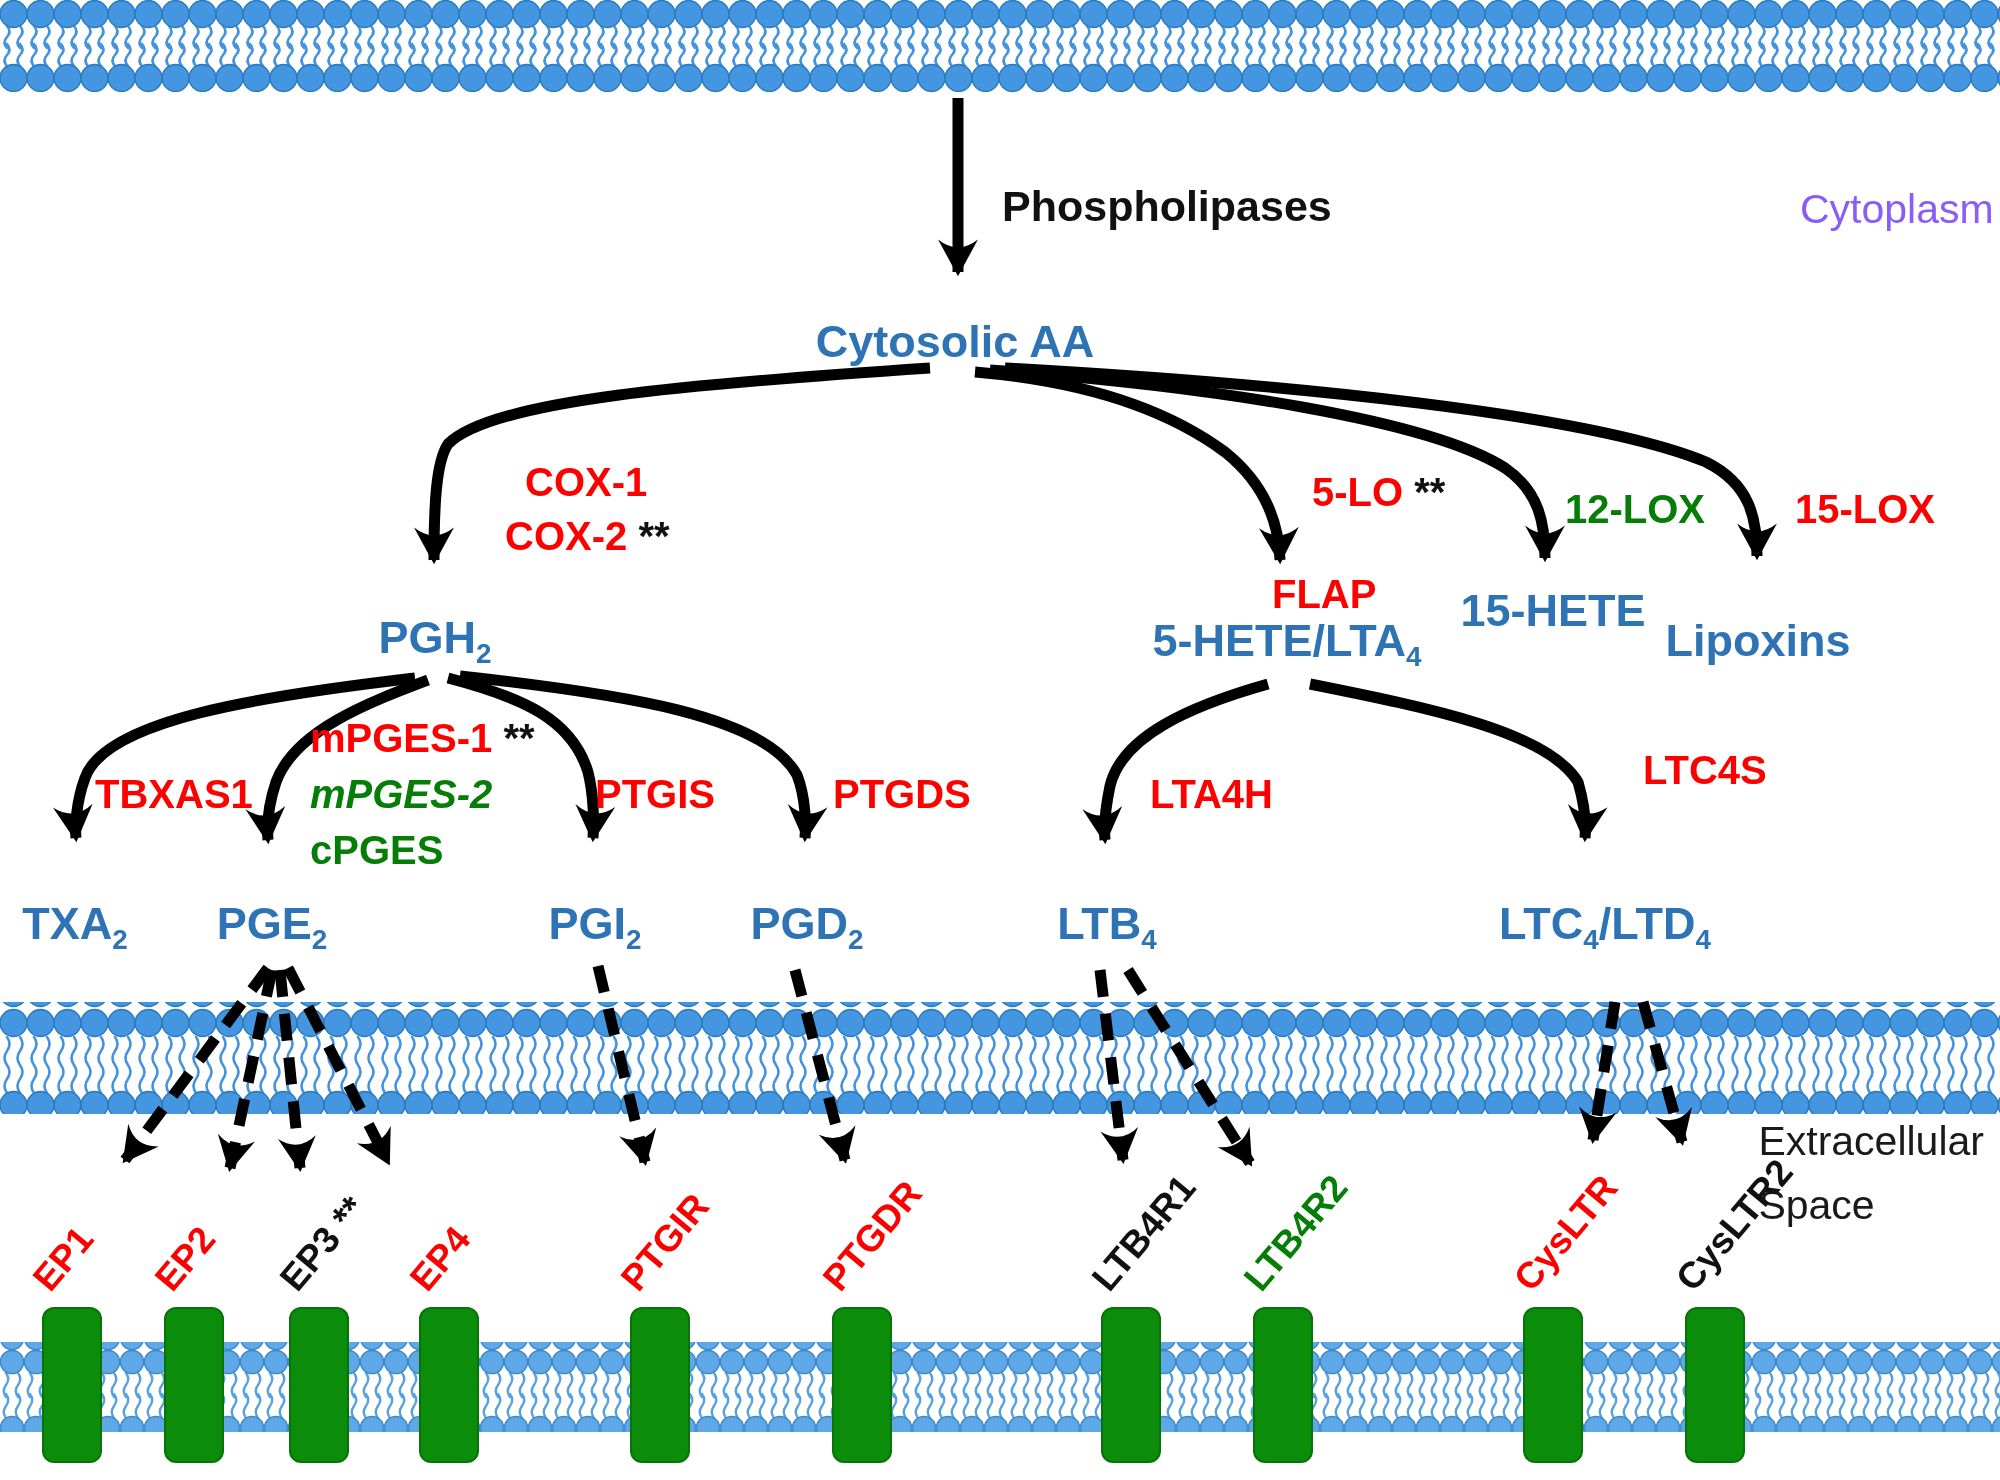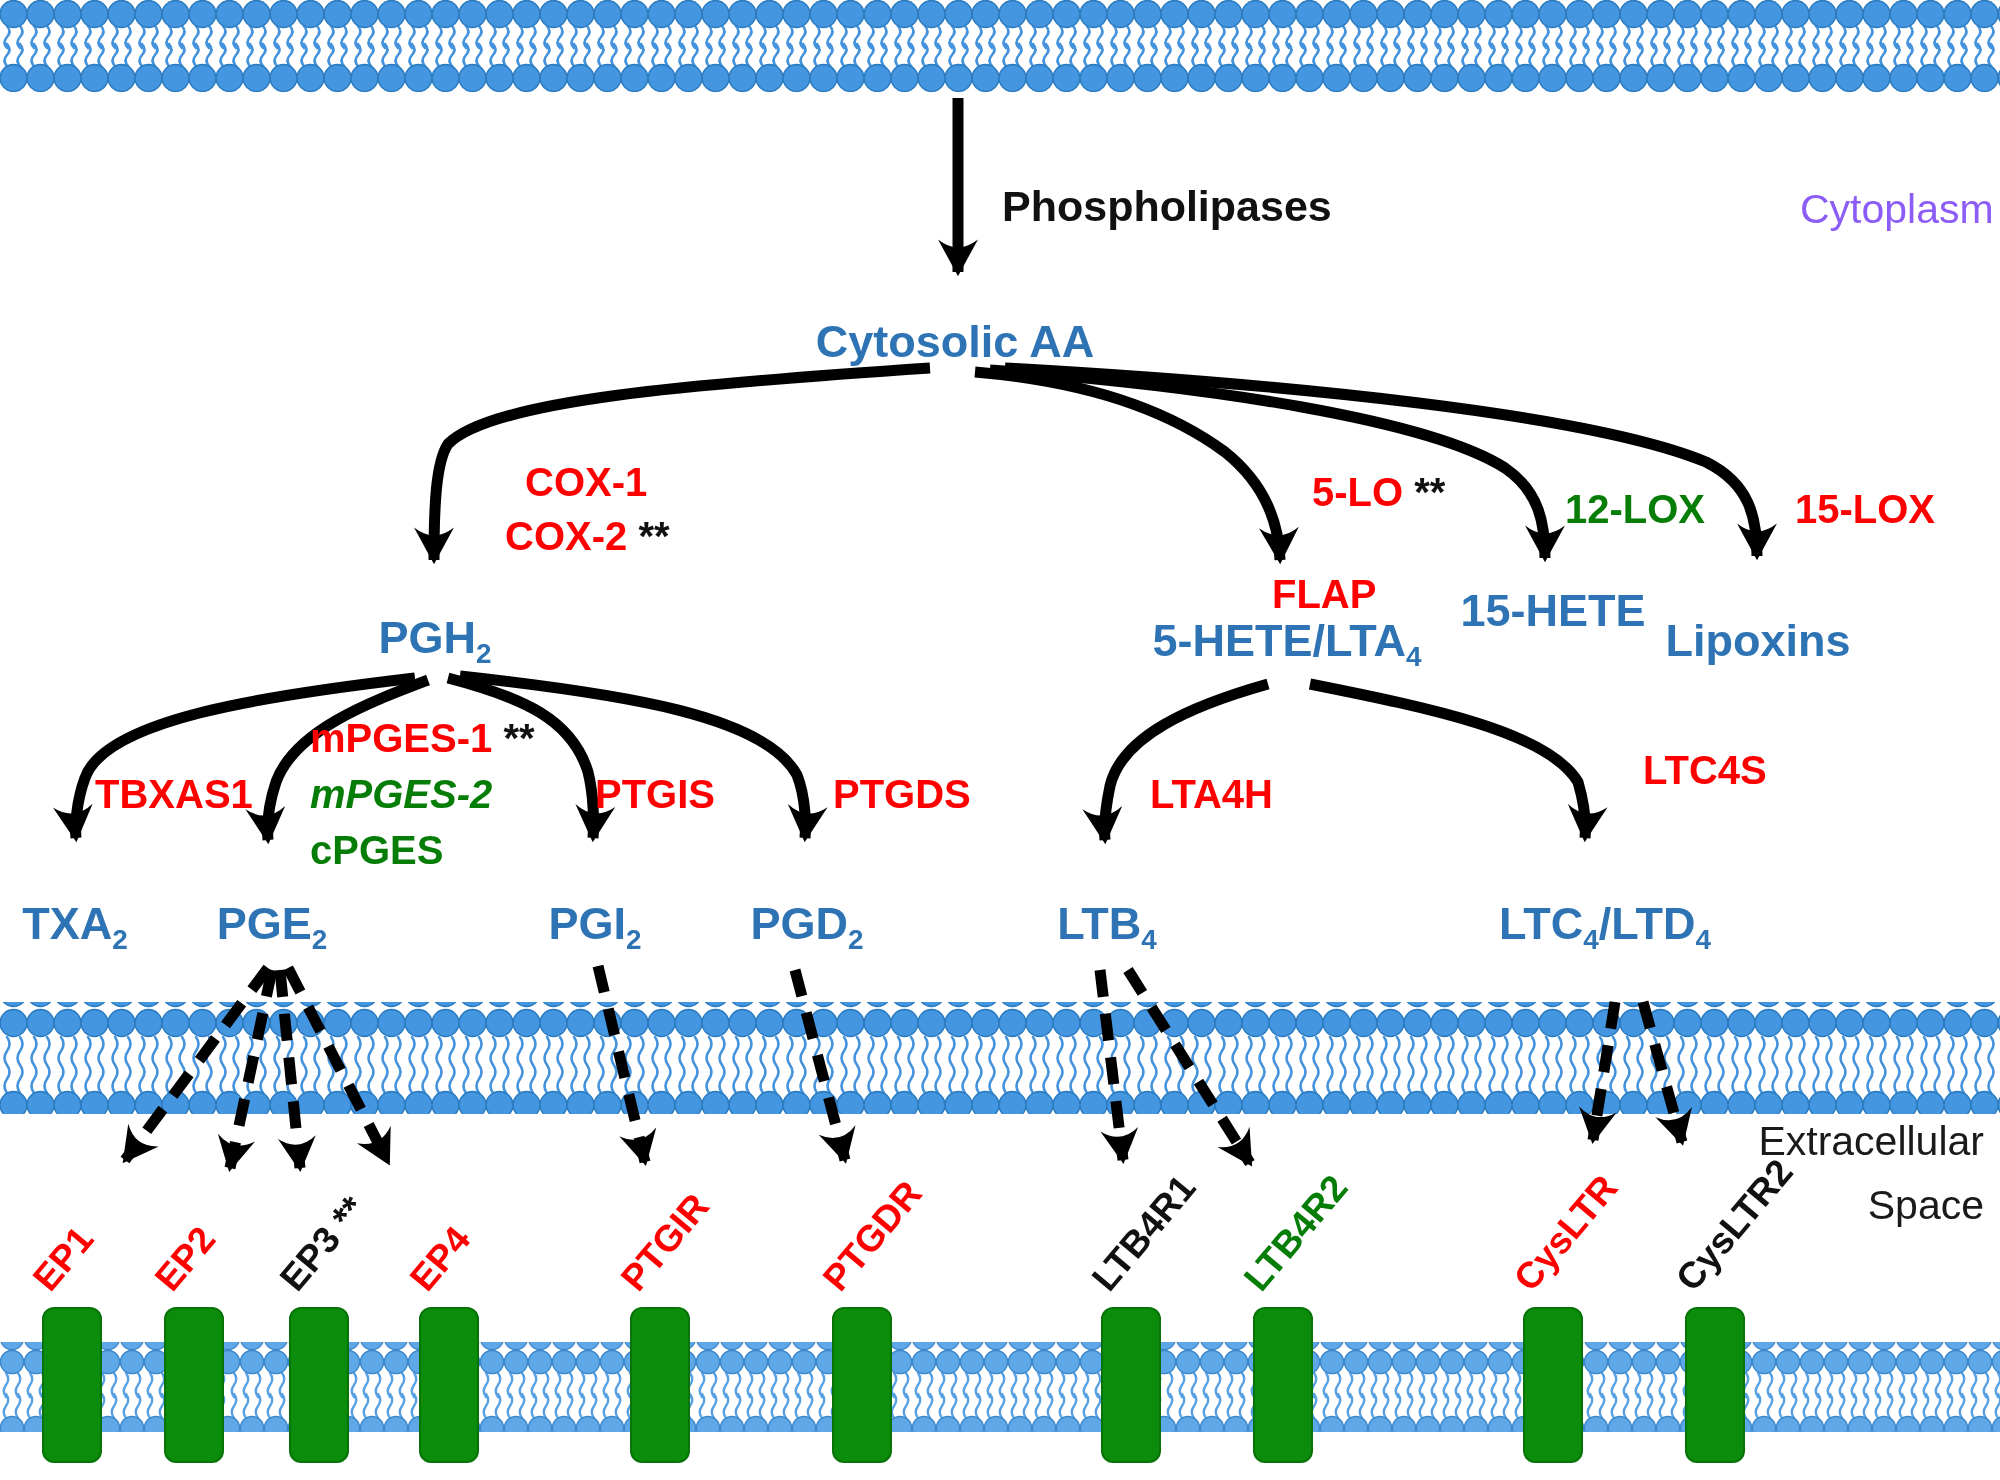--- a/index.html
+++ b/index.html
@@ -17,21 +17,21 @@
   .c-black{color:#111111;}
   .stars{color:#111111;font-weight:bold;}
   .region{position:absolute;font-size:41px;color:#8b5cf6;white-space:nowrap;font-weight:normal;}
   .legend{position:absolute;left:30px;top:160px;font-size:27.5px;font-weight:bold;line-height:40px;}
   .legend .mk{display:inline-block;width:62px;}
   .receptor-lbl{
     position:absolute;font-size:37px;font-weight:bold;white-space:nowrap;
     height:44px;line-height:44px;
     transform:rotate(-50deg);transform-origin:0% 100%;
   }
-  .extracell{position:absolute;right:16px;top:1110px;text-align:right;font-size:41px;color:#1a1a1a;line-height:1.55;font-weight:normal;}
+  .extracell{position:absolute;right:16px;top:1110px;font-size:41px;color:#1a1a1a;line-height:1.55;font-weight:normal;}
 </style>
 </head>
 <body>
 
 <div class="stage">
 
   <svg class="art" width="2000" height="1480" viewBox="0 0 2000 1480">
     <defs>
       <marker id="ah" markerUnits="userSpaceOnUse" markerWidth="46" markerHeight="42" viewBox="0 0 20 20" refX="17" refY="10" orient="auto">
         <path d="M1.5 0.5 Q9 10 1.5 19.5 L19 10 Z" fill="#000"></path>

